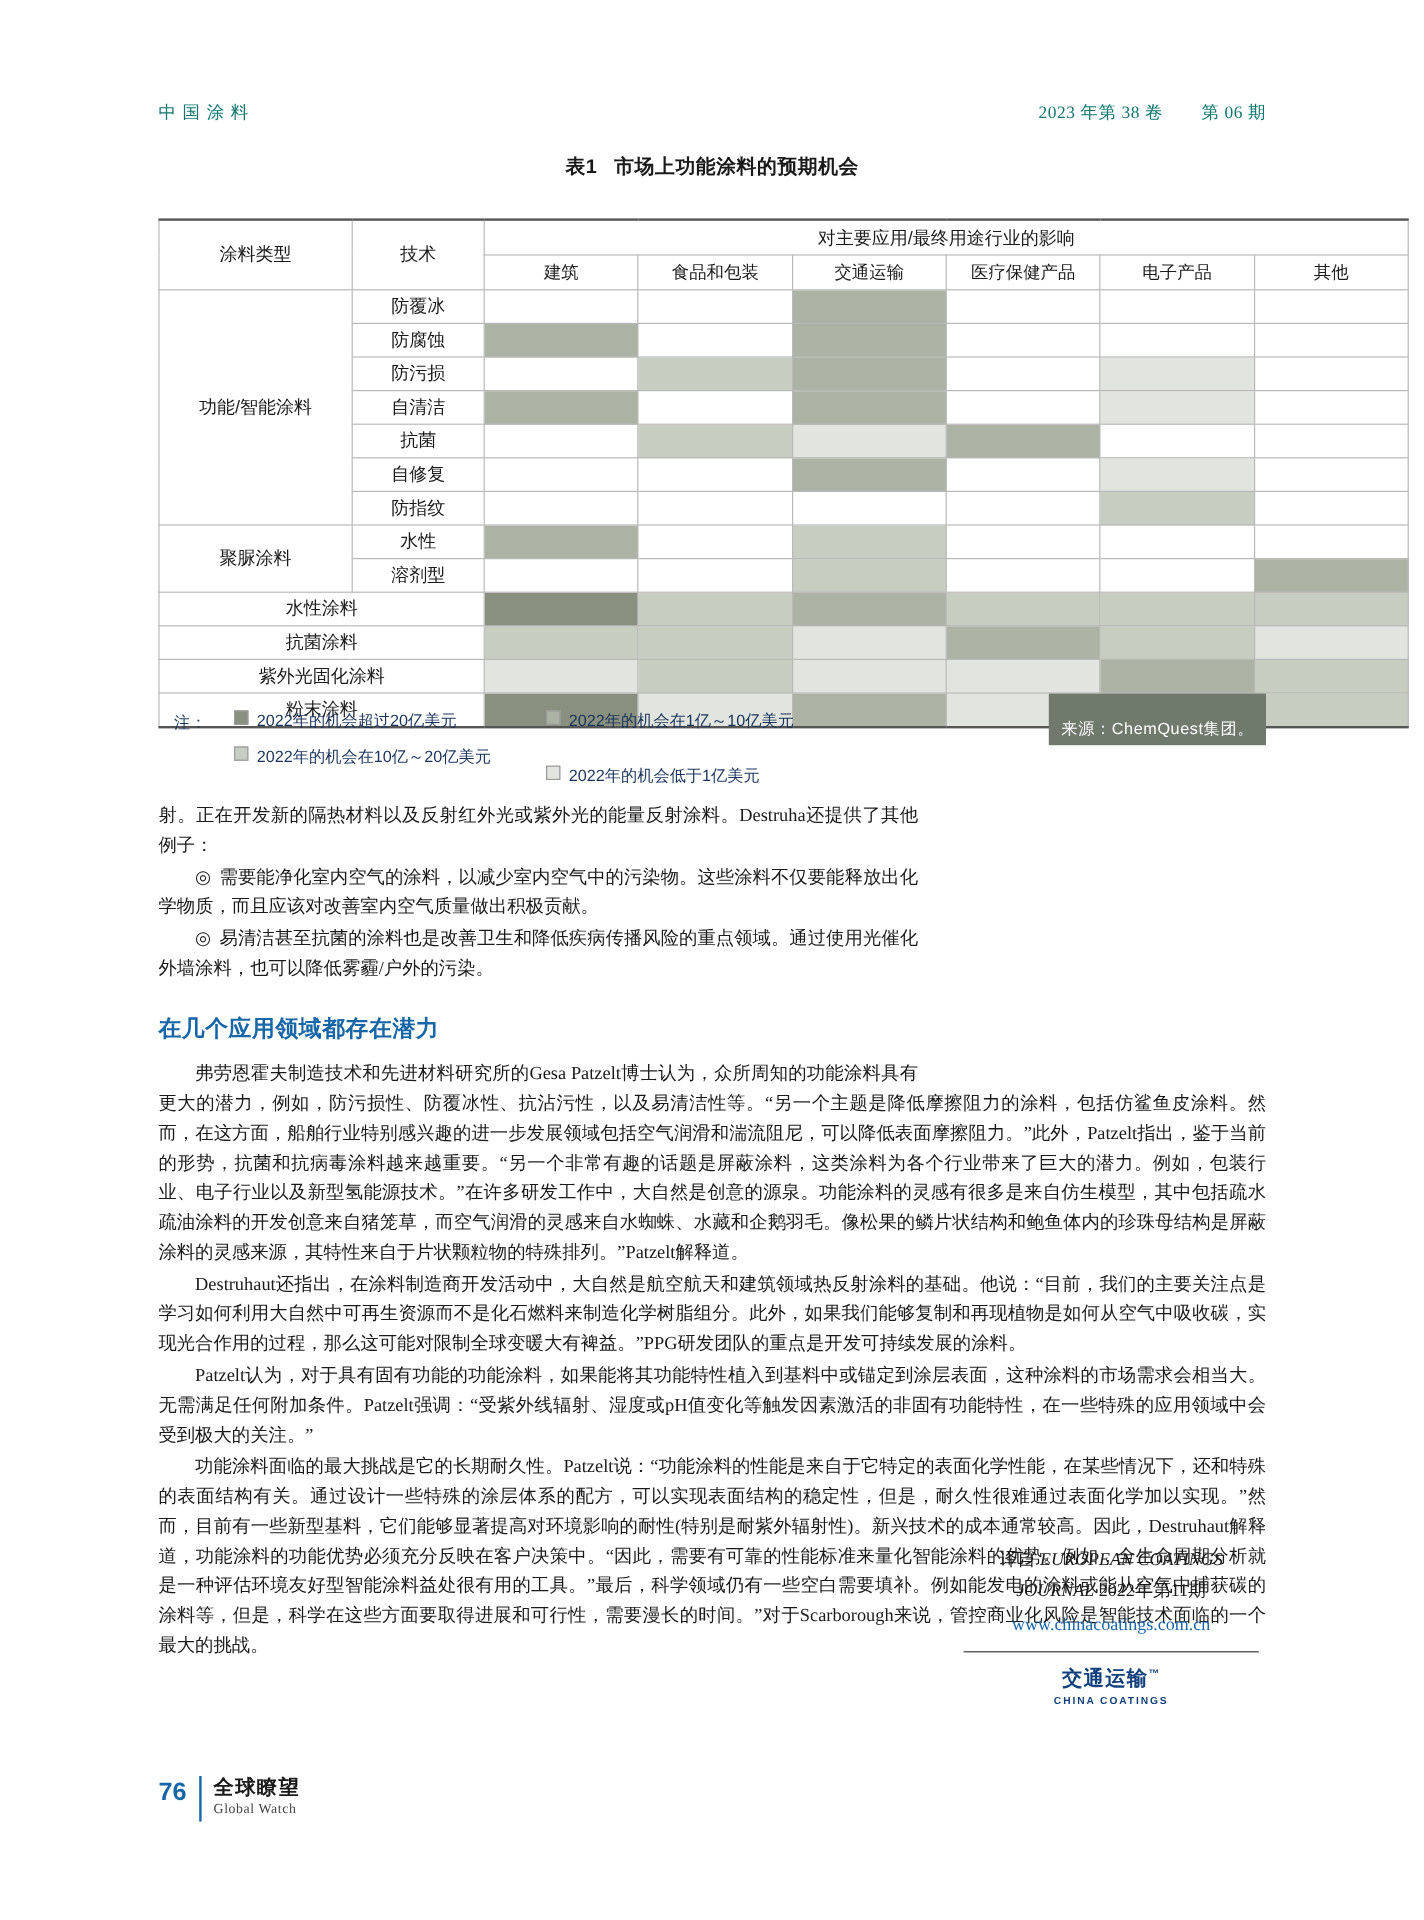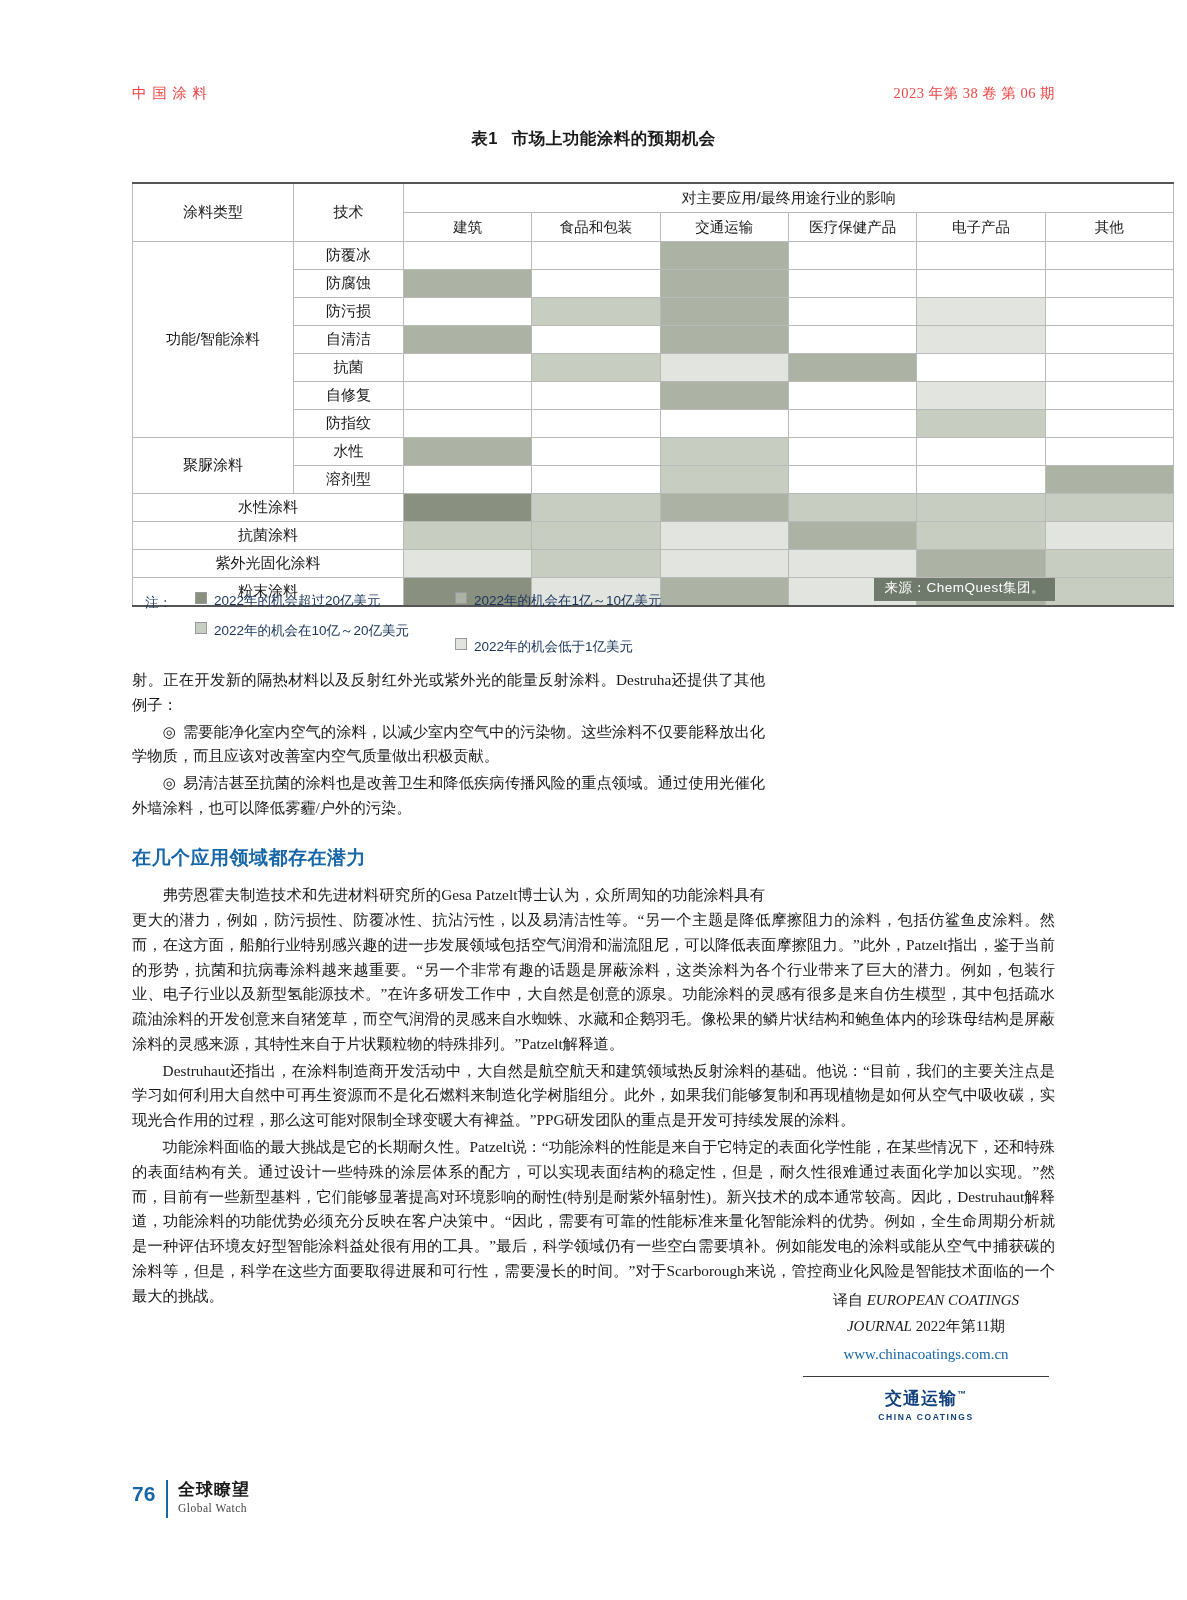--- a/index.html
+++ b/index.html
@@ -22,26 +22,26 @@
     overflow: hidden;
   }
   
   .runhead {
     position: absolute;
     top: 84px;
     left: 132px;
     right: 132px;
     height: 26px;
     font-size: 14.5px;
-    color: #ef4444;
+    color: #0f766e;
     letter-spacing: 1px;
   }
   .runhead .left { position: absolute; left: 0; top: 0; }
   .runhead .right { position: absolute; right: 0; top: 0; letter-spacing: 0.5px;}
-  .runhead .right span { margin-left: 4px; }
+  .runhead .right span { margin-left: 32px; }
   
   .cap-cn {
     position: absolute;
     top: 128px;
     left: 0; right: 0;
     text-align: center;
     font-size: 16.5px;
     font-weight: bold;
     font-family: "Liberation Sans", sans-serif;
     letter-spacing: 0.5px;
@@ -136,21 +136,21 @@
   .legend .i4 { left: 310px; margin-top: 16px; }
   
   .source {
     position: absolute;
     right: 132px;
     top: 578px;
     background: #6f7a6c;
     color: #ffffff;
     font-family: "Liberation Sans", sans-serif;
     font-size: 13.5px;
-    padding: 1px 10px 4px 10px;
+    padding: 21px 10px 4px 10px;
     letter-spacing: 0.5px;
   }
   
   .body {
     position: absolute;
     left: 132px;
     top: 668px;
     width: 923px;
     font-size: 15.3px;
     line-height: 1.62;
@@ -436,20 +436,21 @@
   </div>
 
   <div class="body">
     <div class="floatbox"></div>
     <p>射。正在开发新的隔热材料以及反射红外光或紫外光的能量反射涂料。Destruha还提供了其他例子：</p>
     <p class="bullet"><span class="dot">◎</span><span>需要能净化室内空气的涂料，以减少室内空气中的污染物。这些涂料不仅要能释放出化学物质，而且应该对改善室内空气质量做出积极贡献。</span></p>
     <p class="bullet"><span class="dot">◎</span><span>易清洁甚至抗菌的涂料也是改善卫生和降低疾病传播风险的重点领域。通过使用光催化外墙涂料，也可以降低雾霾/户外的污染。</span></p>
     <h2 class="section">在几个应用领域都存在潜力</h2>
     <p class="ind">弗劳恩霍夫制造技术和先进材料研究所的Gesa Patzelt博士认为，众所周知的功能涂料具有更大的潜力，例如，防污损性、防覆冰性、抗沾污性，以及易清洁性等。“另一个主题是降低摩擦阻力的涂料，包括仿鲨鱼皮涂料。然而，在这方面，船舶行业特别感兴趣的进一步发展领域包括空气润滑和湍流阻尼，可以降低表面摩擦阻力。”此外，Patzelt指出，鉴于当前的形势，抗菌和抗病毒涂料越来越重要。“另一个非常有趣的话题是屏蔽涂料，这类涂料为各个行业带来了巨大的潜力。例如，包装行业、电子行业以及新型氢能源技术。”在许多研发工作中，大自然是创意的源泉。功能涂料的灵感有很多是来自仿生模型，其中包括疏水疏油涂料的开发创意来自猪笼草，而空气润滑的灵感来自水蜘蛛、水藏和企鹅羽毛。像松果的鳞片状结构和鲍鱼体内的珍珠母结构是屏蔽涂料的灵感来源，其特性来自于片状颗粒物的特殊排列。”Patzelt解释道。</p>
     <p class="ind">Destruhaut还指出，在涂料制造商开发活动中，大自然是航空航天和建筑领域热反射涂料的基础。他说：“目前，我们的主要关注点是学习如何利用大自然中可再生资源而不是化石燃料来制造化学树脂组分。此外，如果我们能够复制和再现植物是如何从空气中吸收碳，实现光合作用的过程，那么这可能对限制全球变暖大有裨益。”PPG研发团队的重点是开发可持续发展的涂料。</p>
+    <p class="ind">Patzelt认为，对于具有固有功能的功能涂料，如果能将其功能特性植入到基料中或锚定到涂层表面，这种涂料的市场需求会相当大。无需满足任何附加条件。Patzelt强调：“受紫外线辐射、湿度或pH值变化等触发因素激活的非固有功能特性，在一些特殊的应用领域中会受到极大的关注。”</p>
     <p class="ind">功能涂料面临的最大挑战是它的长期耐久性。Patzelt说：“功能涂料的性能是来自于它特定的表面化学性能，在某些情况下，还和特殊的表面结构有关。通过设计一些特殊的涂层体系的配方，可以实现表面结构的稳定性，但是，耐久性很难通过表面化学加以实现。”然而，目前有一些新型基料，它们能够显著提高对环境影响的耐性(特别是耐紫外辐射性)。新兴技术的成本通常较高。因此，Destruhaut解释道，功能涂料的功能优势必须充分反映在客户决策中。“因此，需要有可靠的性能标准来量化智能涂料的优势。例如，全生命周期分析就是一种评估环境友好型智能涂料益处很有用的工具。”最后，科学领域仍有一些空白需要填补。例如能发电的涂料或能从空气中捕获碳的涂料等，但是，科学在这些方面要取得进展和可行性，需要漫长的时间。”对于Scarborough来说，管控商业化风险是智能技术面临的一个最大的挑战。</p>
   </div>
 
   <div class="credit">
     <div class="l1">
       <span>译自 </span><em>EUROPEAN COATINGS</em>
     </div>
     <div class="l1">
       <em>JOURNAL</em><span> 2022年第11期</span>
     </div>

